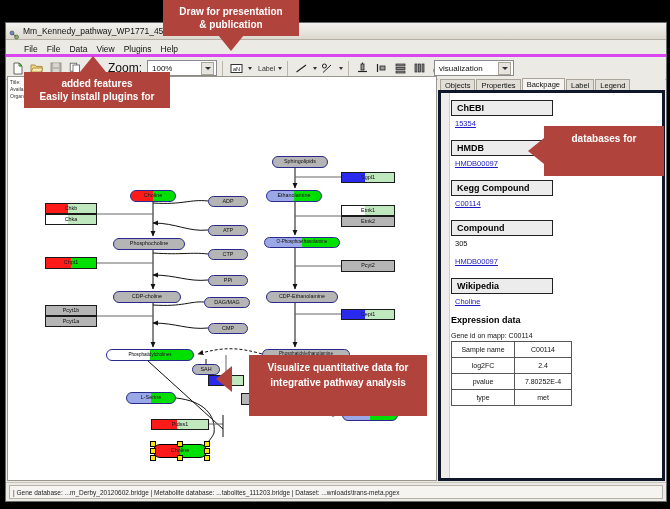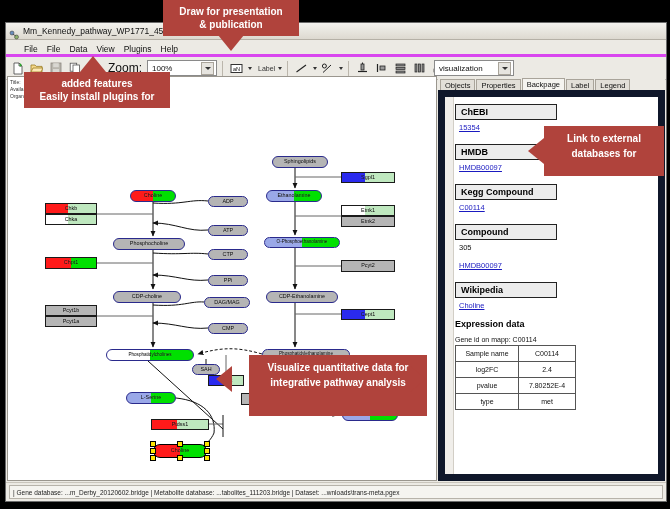--- a/index.html
+++ b/index.html
@@ -34,21 +34,21 @@
   
   .body{position:absolute;left:0;top:52px;right:0;bottom:19px;display:flex;}
   .canvaswrap{position:relative;width:428px;background:#fff;border:1px solid #9a968e;margin:1px;overflow:hidden;}
   .rightwrap{position:relative;flex:1;margin:1px 1px 1px 0;display:flex;flex-direction:column;}
 
   
   .tabstrip{display:flex;align-items:flex-end;height:14px;padding-left:2px;background:#eceae4;gap:1px;}
   .tab{font-size:7.5px;color:#111;padding:2px 4px 1px;background:#e2dfd8;border:1px solid #a9a49a;
        border-bottom:none;line-height:1;}
   .tab.active{background:#f5f4f0;font-weight:normal;position:relative;top:0;padding-bottom:2px;}
-  .backpanel{flex:1;background:#fff;border:7px solid #0f172a;position:relative;overflow:hidden;}
+  .backpanel{flex:1;background:#fff;border:3px solid #0f172a;position:relative;overflow:hidden;}
   .bpscroll{position:absolute;left:0;top:0;bottom:0;width:8px;background:#f0eeea;border-right:1px solid #d2cec6;}
   .bpinner{position:absolute;left:10px;top:4px;right:4px;bottom:2px;}
 
   .dbhdr{display:inline-block;min-width:90px;border:1px solid #222;background:#ececec;
          font-size:9px;font-weight:bold;color:#000;padding:2px 5px;margin-bottom:3px;}
   .dblink{font-size:7.5px;color:#1a1ac0;text-decoration:underline;display:block;margin:0 0 9px 4px;}
   .dbplain{font-size:7.5px;color:#111;display:block;margin:0 0 9px 4px;}
   .exphdr{font-size:9px;font-weight:bold;color:#000;margin:2px 0 7px 0;}
   .geneid{font-size:7px;color:#111;margin-bottom:2px;}
   table.exp{border-collapse:collapse;}
@@ -477,21 +477,20 @@
   </div>
   <div class="arrowdown" style="left:218px;top:35px"></div>
 
   <div class="callout" style="left:24px;top:72px;width:146px;height:36px">
     <div>added features</div>
     <div>Easily install plugins for</div>
   </div>
   <div class="arrowup" style="left:80px;top:56px"></div>
 
   <div class="callout" style="left:544px;top:126px;width:120px;height:50px;line-height:15px">
-    <div>Link  to external</div>
     <div>databases  for</div>
   </div>
   <div class="arrowleft" style="left:528px;top:138px"></div>
 
   <div class="callout" style="left:249px;top:355px;width:178px;height:61px;line-height:15px">
     <div>Visualize quantitative data  for</div>
     <div>integrative pathway analysis</div>
   </div>
   <div class="arrowleft" style="left:216px;top:366px"></div>
   <div style="position:absolute;left:410px;top:366px;width:0;height:0;border-top:13px solid transparent;border-bottom:13px solid transparent;border-left:16px solid #b0433c;z-index:20"></div>

